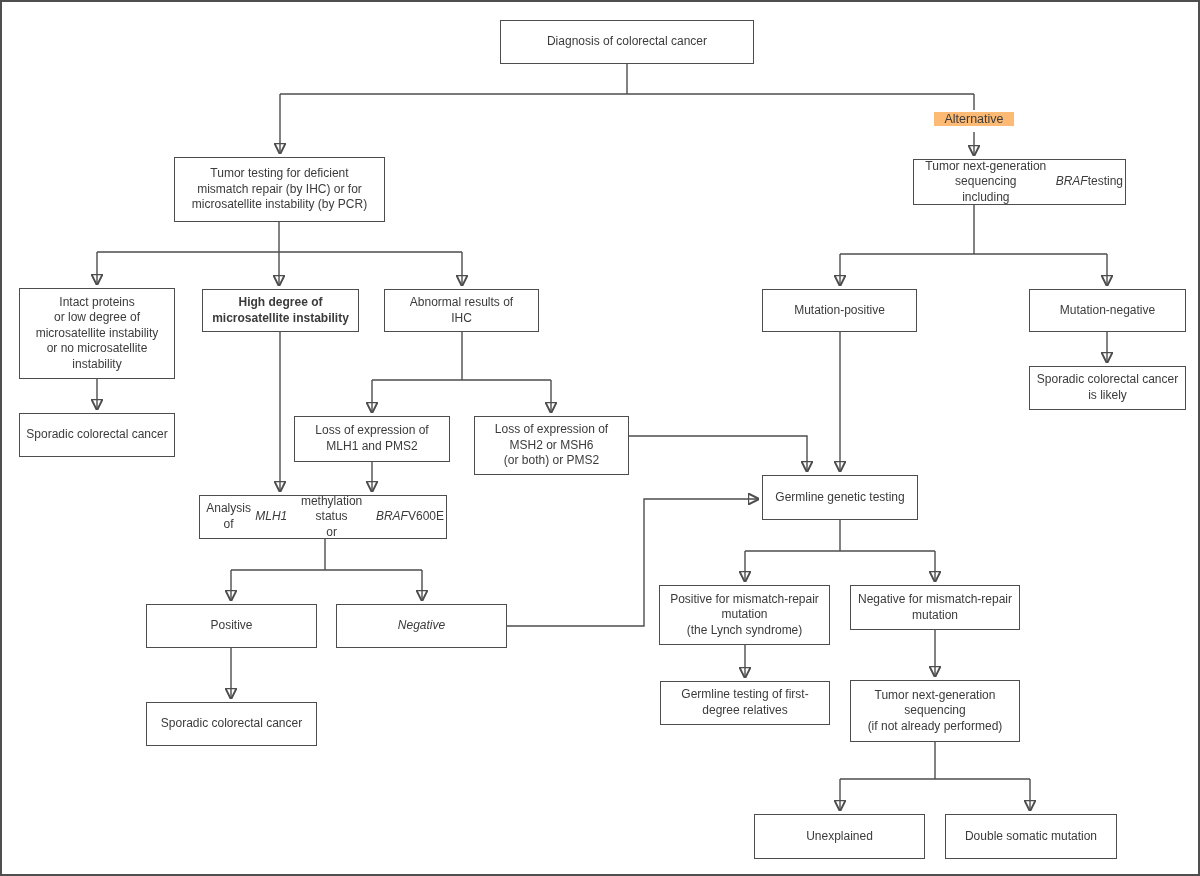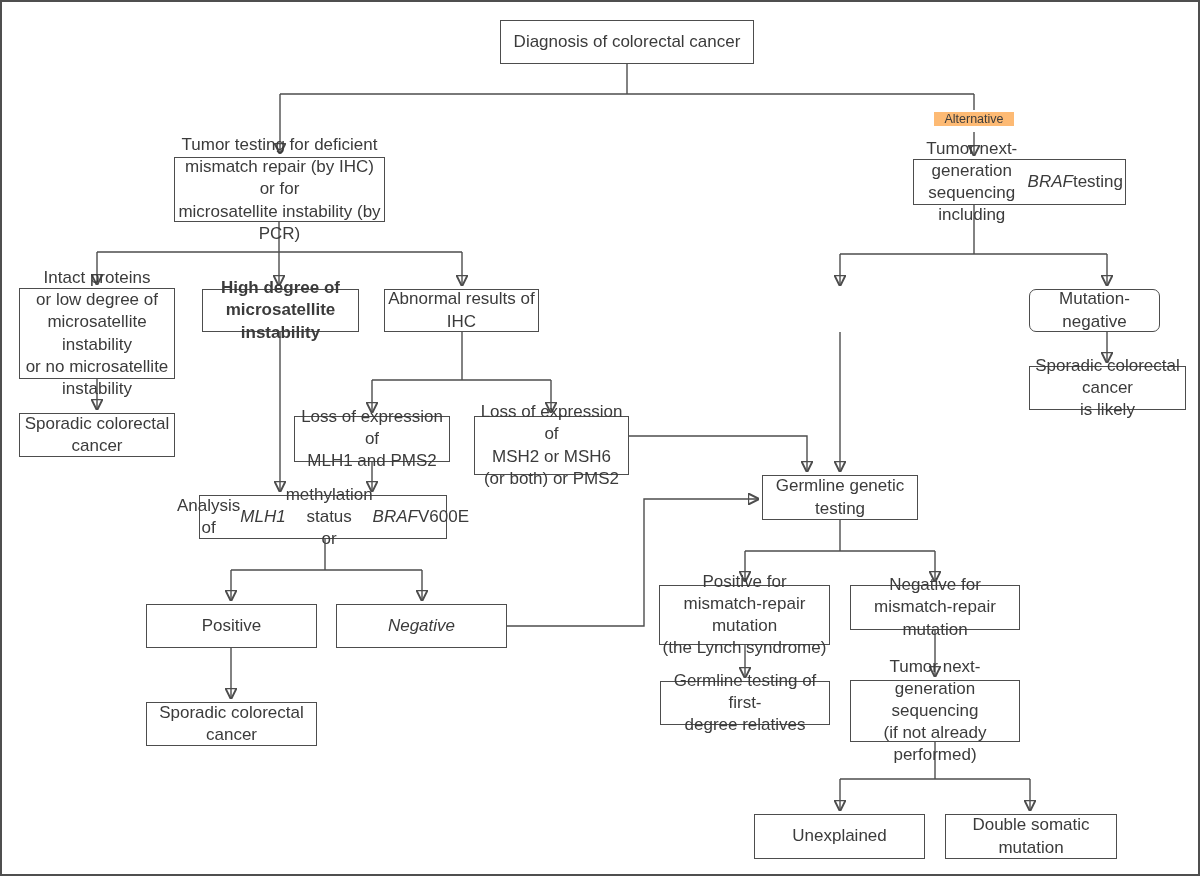--- a/index.html
+++ b/index.html
@@ -16,21 +16,21 @@
   #connectors{position:absolute;left:0;top:0;width:1196px;height:872px;}
   #connectors path{stroke:#4d4d4d;stroke-width:1.4;fill:none;}
   #connectors path.ar{marker-end:url(#arrow);}
   .node{
     position:absolute;
     border:1.5px solid #4d4d4d;
     background:#ffffff;
     box-sizing:border-box;
     display:flex;align-items:center;justify-content:center;
     text-align:center;
-    font-size:17px;line-height:1.3;
+    font-size:12px;line-height:1.3;
     white-space:pre-line;
     padding:1px 2px;
   }
   .edge-label{
     position:absolute;
     font-size:12.5px;
     text-align:center;
     background:#fdba74;
   }
 </style>
@@ -120,22 +120,23 @@
 microsatellite instability
 or no microsatellite
 instability</div>
 
   <div class="node" style="left:200px;top:287px;width:157px;height:43px;font-weight:bold;">High degree of
 microsatellite instability</div>
 
   <div class="node" style="left:382px;top:287px;width:155px;height:43px;">Abnormal results of
 IHC</div>
 
+  <div class="node" style="left:760px;top:287px;width:155px;height:43px;">Mutation-positive</div>
 
-  <div class="node" style="left:1027px;top:287px;width:131px;height:43px;border-radius:7px;">Mutation-negative</div>
+  <div class="node" style="left:1027px;top:287px;width:157px;height:43px;">Mutation-negative</div>
 
   <div class="node" style="left:17px;top:411px;width:156px;height:44px;">Sporadic colorectal cancer</div>
 
   <div class="node" style="left:1027px;top:364px;width:157px;height:44px;">Sporadic colorectal cancer
 is likely</div>
 
   <div class="node" style="left:292px;top:414px;width:156px;height:46px;">Loss of expression of
 MLH1 and PMS2</div>
 
   <div class="node" style="left:472px;top:414px;width:155px;height:59px;">Loss of expression of

